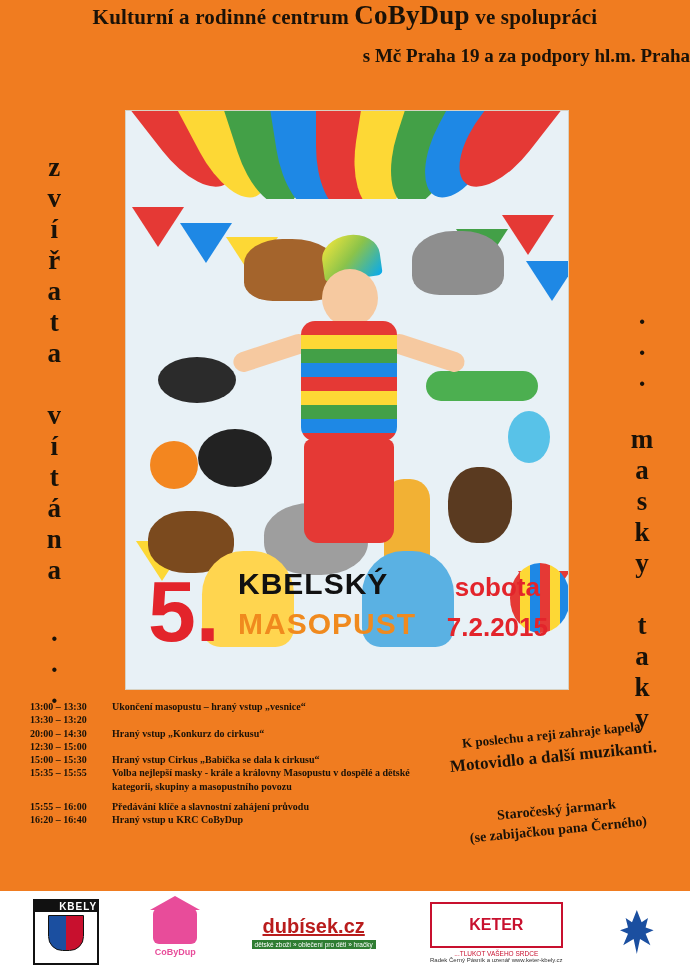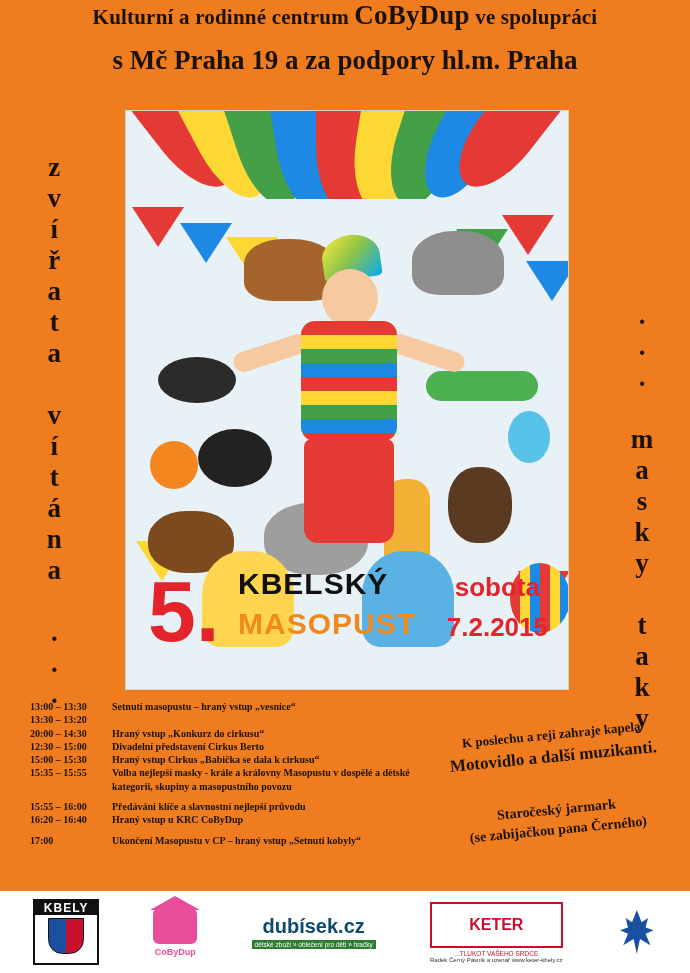--- a/index.html
+++ b/index.html
@@ -16,22 +16,23 @@
   .header{
     text-align:center;
     color:#1a1208;
   }
   .header .line1{
     font-size:21px;font-weight:bold;letter-spacing:.2px;
     white-space:nowrap;
   }
   .header .line1 .brand{font-size:27px;}
   .header .line2{
-    font-size:27px;font-weight:bold;margin-top:14px;
+    font-size:19px;font-weight:bold;margin-top:14px;
     white-space:nowrap;
+    text-align:right;
   }
 
   
   .side{
     position:absolute;
     font-weight:bold;
     color:#1a1208;
     font-size:27px;
     letter-spacing:1px;
     writing-mode:vertical-rl;
@@ -79,30 +80,30 @@
   
   .note{position:absolute;color:#1a1208;font-weight:bold;transform:rotate(-5.5deg);text-align:center;}
   .note1{left:430px;top:726px;width:245px;font-size:13px;line-height:1.45;}
   .note1 .big{font-size:17px;}
   .note2{left:440px;top:800px;width:235px;font-size:14px;line-height:1.45;}
 
   
   .sponsors{position:absolute;left:0;bottom:0;width:690px;height:82px;background:#fff;display:flex;align-items:center;justify-content:space-around;padding:0 6px;box-sizing:border-box;}
   .sp{display:flex;align-items:center;justify-content:center;height:62px;}
   .sp-kbely{width:62px;height:62px;background:#fff;border:2px solid #111;display:flex;flex-direction:column;align-items:center;justify-content:flex-start;font-size:8px;font-weight:bold;font-family:"Liberation Sans",sans-serif;}
-  .sp-kbely .bar{width:100%;background:#111;color:#fff;text-align:center;font-size:12px;letter-spacing:1px;}
+  .sp-kbely .bar{width:100%;background:#111;color:#fff;text-align:right;font-size:10px;letter-spacing:1px;}
   .sp-kbely .shield{width:34px;height:34px;margin-top:3px;background:linear-gradient(90deg,#1b4fa0 50%,#c8102e 50%);border:1px solid #111;border-radius:0 0 40% 40%;}
   .sp-cobydup{text-align:center;font-family:"Liberation Sans",sans-serif;}
   .sp-cobydup .house{width:44px;height:36px;margin:0 auto;background:#e84c9a;border-radius:6px;position:relative;}
   .sp-cobydup .house:before{content:"";position:absolute;left:-3px;top:-12px;border-left:25px solid transparent;border-right:25px solid transparent;border-bottom:14px solid #e84c9a;}
   .sp-cobydup .cap{font-size:9px;color:#e84c9a;font-weight:bold;margin-top:3px;}
   .sp-praha{font-family:"Liberation Sans",sans-serif;font-size:9px;font-weight:bold;color:#c8102e;line-height:1.18;letter-spacing:1px;}
   .sp-dubisek{font-family:"Liberation Sans",sans-serif;text-align:center;}
   .sp-dubisek .nm{font-size:20px;font-weight:bold;color:#2f7d32;}
-  .sp-dubisek .nm span{color:#0c4a6e;}
+  .sp-dubisek .nm span{color:#b91c1c;text-decoration:underline;}
   .sp-dubisek .sub{font-size:6.5px;color:#fff;background:#2f7d32;padding:1px 3px;margin-top:2px;}
   .sp-keter{font-family:"Liberation Sans",sans-serif;text-align:center;}
   .sp-keter .kt{border:2px solid #c8102e;color:#c8102e;font-size:16px;font-weight:bold;padding:12px 6px;}
   .sp-keter .s1{font-size:6.5px;color:#c8102e;margin-top:2px;}
   .sp-keter .s2{font-size:6px;color:#333;}
   .sp-skaut{text-align:center;font-family:"Liberation Sans",sans-serif;}
   .sp-skaut .lily{width:40px;height:44px;margin:0 auto;background:#1b4fa0;clip-path:polygon(50% 0,62% 28%,78% 18%,72% 40%,92% 46%,72% 54%,84% 80%,58% 66%,50% 100%,42% 66%,16% 80%,28% 54%,8% 46%,28% 40%,22% 18%,38% 28%);}
 </style>
 </head>
 <body>
@@ -169,52 +170,47 @@
     <div class="big5">5.</div>
     <div class="kbelsky">KBELSKÝ</div>
     <div class="masopust">MASOPUST</div>
     <div class="sobota">sobota</div>
     <div class="datum">7.2.2015</div>
   </div>
 
   <div class="programme">
     <div class="prow">
         <div class="ptime">13:00 – 13:30</div>
-        <div class="ptext">Setnutí masopustu – hraný vstup „vesnice“</div>
+        <div class="ptext">Ukončení masopustu – hraný vstup „vesnice“</div>
       </div>
     <div class="prow">
         <div class="ptime">13:30 – 13:20</div>
       </div>
     <div class="prow">
         <div class="ptime">20:00 – 14:30</div>
         <div class="ptext">Hraný vstup „Konkurz do cirkusu“</div>
       </div>
     <div class="prow">
         <div class="ptime">12:30 – 15:00</div>
-        <div class="ptext">Divadelní představení Cirkus Berto</div>
       </div>
     <div class="prow">
         <div class="ptime">15:00 – 15:30</div>
         <div class="ptext">Hraný vstup Cirkus „Babička se dala k cirkusu“</div>
       </div>
     <div class="prow">
         <div class="ptime">15:35 – 15:55</div>
         <div class="ptext">Volba nejlepší masky - krále a královny Masopustu v dospělé a dětské kategorii, skupiny a masopustního povozu</div>
       </div>
     <div class="prow gap">
         <div class="ptime">15:55 – 16:00</div>
-        <div class="ptext">Předávání klíče a slavnostní nejlepší průvodu</div>
+        <div class="ptext">Předávání klíče a slavnostní zahájení průvodu</div>
       </div>
     <div class="prow">
         <div class="ptime">16:20 – 16:40</div>
         <div class="ptext">Hraný vstup u KRC CoByDup</div>
-      </div>
-    <div class="prow gap">
-        <div class="ptime">17:00</div>
-        <div class="ptext">Ukončení Masopustu v CP – hraný vstup „Setnutí kobyly“</div>
       </div>
   </div>
 
   <div class="note note1">
     <div>K poslechu a reji zahraje kapela</div>
     <div class="big">Motovidlo a další muzikanti.</div>
   </div>
   <div class="note note2">
     <div>Staročeský jarmark</div>
     <div>(se zabijačkou pana Černého)</div>

